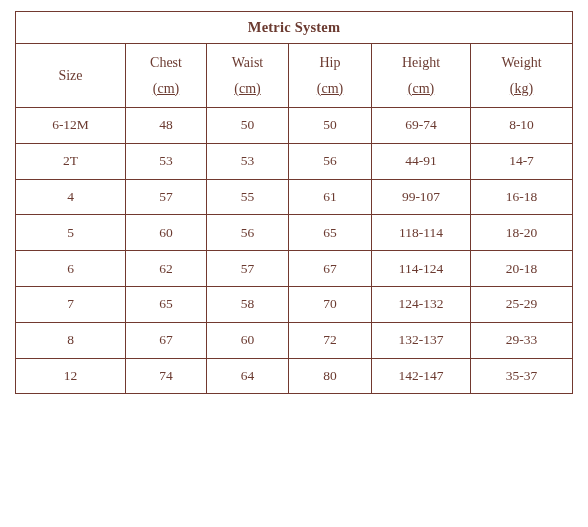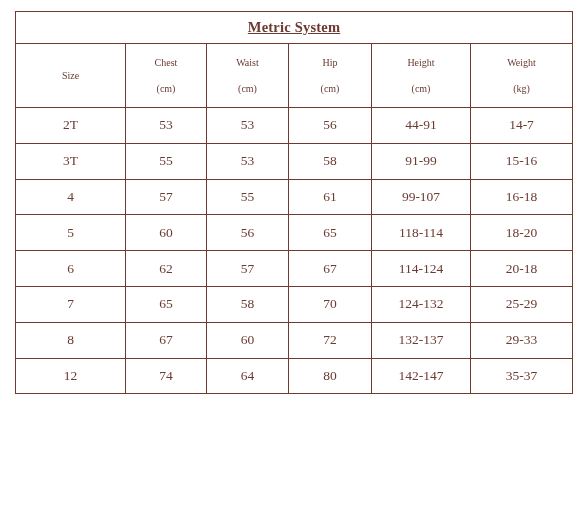--- a/index.html
+++ b/index.html
@@ -46,30 +46,30 @@
   col.c-waist  { width: 82px; }
   col.c-hip    { width: 83px; }
   col.c-height { width: 99px; }
   col.c-weight { width: 102px; }
 
   tr.title-row td {
     height: 31px;
     font-weight: bold;
     font-size: 14.5px;
     letter-spacing: 0.2px;
-    text-decoration: underline;
   }
 
   tr.header-row th {
     height: 63px;
-    font-size: 10px;
+    font-size: 14px;
     line-height: 26px;
   }
   tr.header-row th .unit {
     display: block;
+    text-decoration: underline;
   }
 
   tr.data-row td {
     height: 34.8px;
     font-size: 13.5px;
   }
 </style>
 </head>
 <body>
 
@@ -88,35 +88,35 @@
         <td colspan="6">Metric System</td>
       </tr>
       <tr class="header-row">
           <th><span class="label">Size</span></th>
           <th><span class="label">Chest</span><span class="unit">(cm)</span></th>
           <th><span class="label">Waist</span><span class="unit">(cm)</span></th>
           <th><span class="label">Hip</span><span class="unit">(cm)</span></th>
           <th><span class="label">Height</span><span class="unit">(cm)</span></th>
           <th><span class="label">Weight</span><span class="unit">(kg)</span></th>
         </tr>
+    <tr class="data-row">
+          <td>6-12M</td>
+          <td>48</td>
+          <td>50</td>
+          <td>50</td>
+          <td>69-74</td>
+          <td>8-10</td>
+        </tr>
         <tr class="data-row">
           <td>2T</td>
           <td>53</td>
           <td>53</td>
           <td>56</td>
           <td>44-91</td>
           <td>14-7</td>
-        </tr>
-        <tr class="data-row">
-          <td>3T</td>
-          <td>55</td>
-          <td>53</td>
-          <td>58</td>
-          <td>91-99</td>
-          <td>15-16</td>
         </tr>
         <tr class="data-row">
           <td>4</td>
           <td>57</td>
           <td>55</td>
           <td>61</td>
           <td>99-107</td>
           <td>16-18</td>
         </tr>
         <tr class="data-row">

